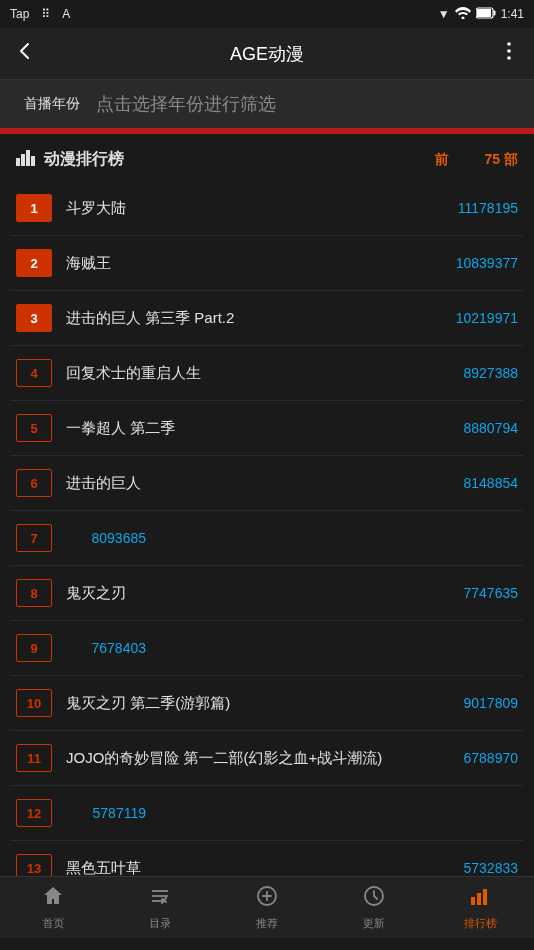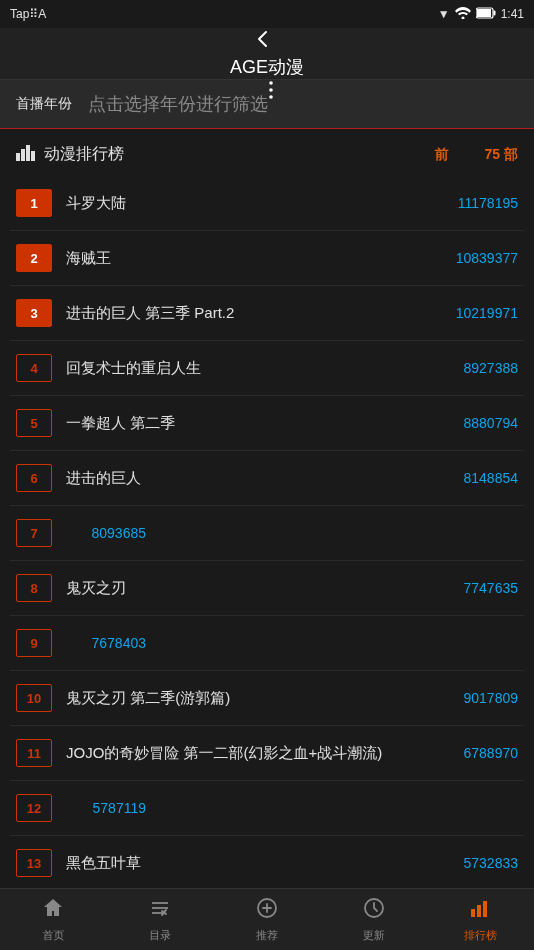--- a/index.html
+++ b/index.html
@@ -17,21 +17,21 @@
     .status-bar {
       background: #1a1a1a;
       display: flex;
       justify-content: space-between;
       align-items: center;
       padding: 4px 10px;
       height: 28px;
     }
     .status-left {
       display: flex;
-      gap: 0;
+      gap: 12px;
       align-items: center;
       font-size: 12px;
       color: #e0e0e0;
     }
     .status-right {
       display: flex;
       align-items: center;
       gap: 5px;
       font-size: 12px;
       color: #e0e0e0;
@@ -39,21 +39,20 @@
 
     
     .top-bar {
       background: #222222;
       display: flex;
       align-items: center;
       justify-content: space-between;
       padding: 0 14px;
       height: 52px;
       border-bottom: 1px solid #333;
-      flex-direction: column;
     }
     .top-bar-title {
       font-size: 18px;
       color: #ffffff;
       font-weight: 500;
       flex: 1;
       text-align: center;
     }
     .back-btn {
       font-size: 20px;
@@ -67,23 +66,23 @@
       cursor: pointer;
       width: 30px;
       text-align: right;
     }
 
     
     .filter-bar {
       background: #2a2a2a;
       display: flex;
       align-items: center;
-      padding: 12px 16px;
+      padding: 12px 24px;
       gap: 16px;
-      border-bottom: 1px solid #b91c1c;
+      border-bottom: 6px solid #b91c1c;
     }
     .filter-label {
       font-size: 14px;
       color: #e0e0e0;
     }
     .filter-hint {
       font-size: 18px;
       color: #888888;
     }
 
@@ -100,21 +99,21 @@
       align-items: center;
       gap: 8px;
     }
     .chart-icon {
       font-size: 18px;
       color: #e0e0e0;
     }
     .ranking-title {
       font-size: 16px;
       color: #e0e0e0;
-      font-weight: 400;
+      font-weight: 700;
     }
     .ranking-count {
       font-size: 14px;
       color: #888888;
     }
     .ranking-count span {
       color: #e05a00;
       font-weight: bold;
     }
 
@@ -154,21 +153,21 @@
     .rank-count {
       font-size: 14px;
       color: #0ea5e9;
       min-width: 80px;
       text-align: right;
     }
 
     
     .bottom-nav {
       position: fixed;
-      bottom: 0;
+      bottom: 12px;
       left: 0;
       width: 534px;
       background: #222222;
       display: flex;
       border-top: 1px solid #333;
       height: 62px;
       justify-content: flex-end;
     }
     .nav-item {
       flex: 1;

